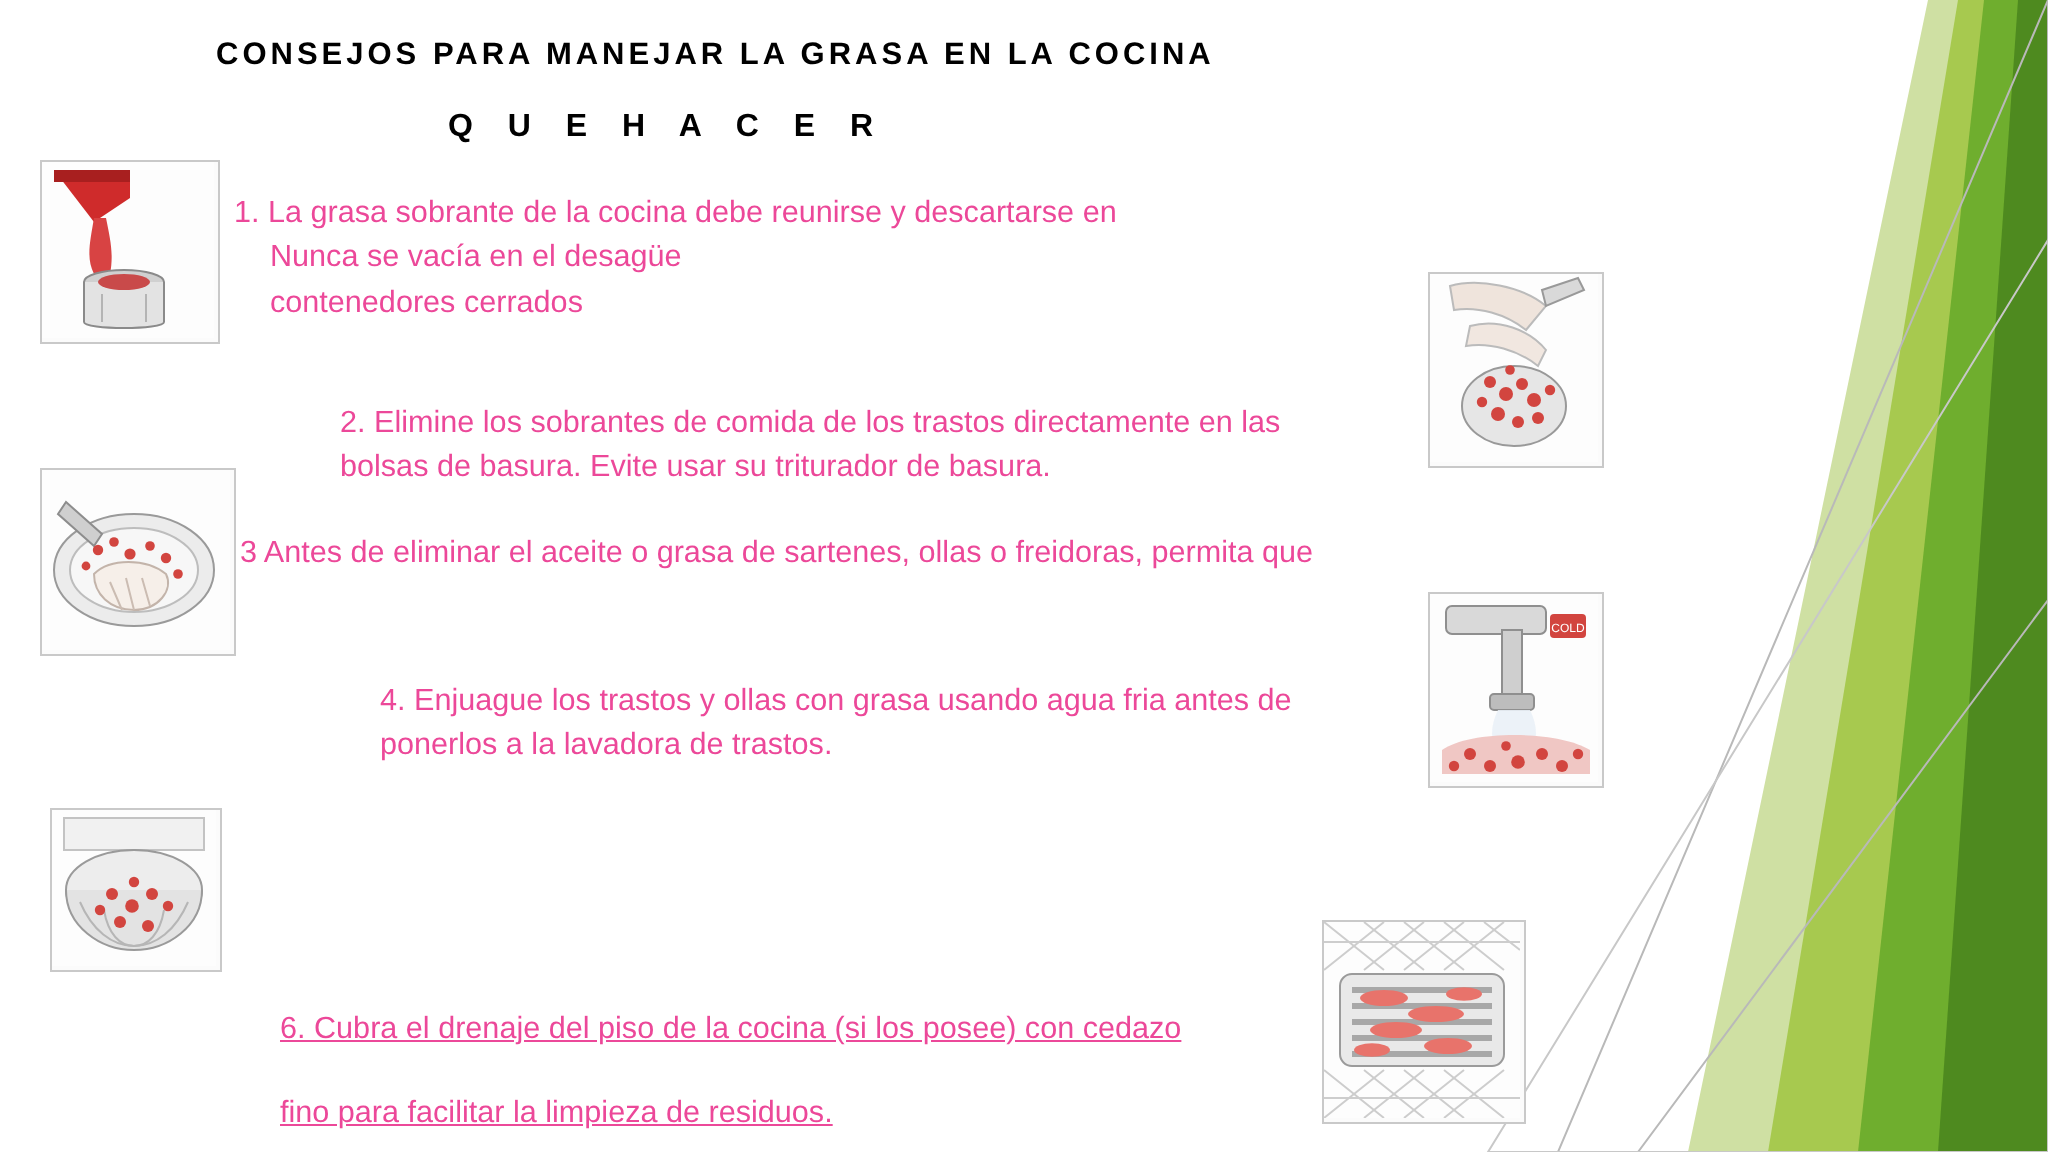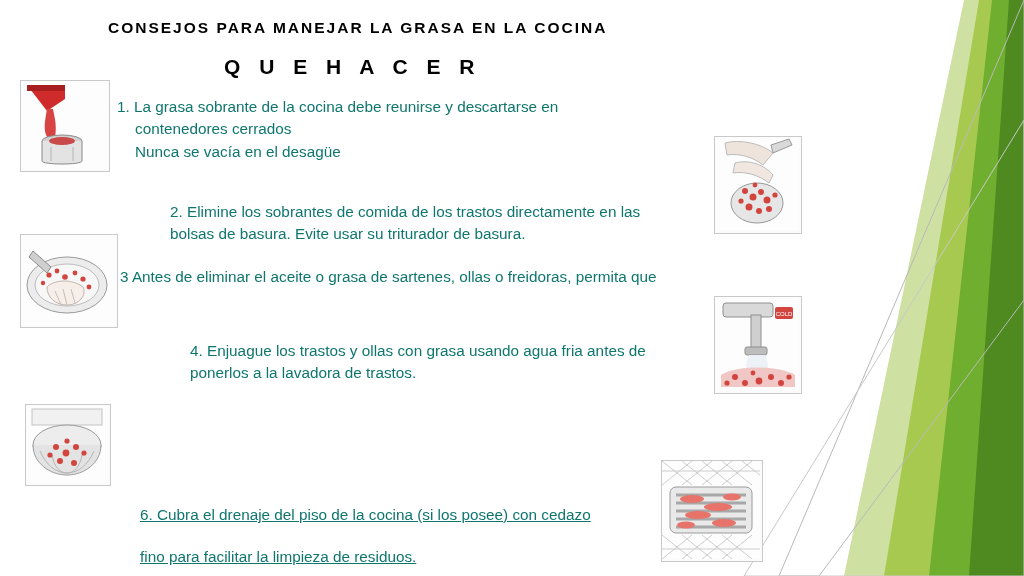--- a/index.html
+++ b/index.html
@@ -34,32 +34,32 @@
     left: 108px;
     font-size: 15.5px;
     font-weight: bold;
     letter-spacing: 2.0px;
     white-space: nowrap;
   }
   .subtitle {
     position: absolute;
     top: 55px;
     left: 224px;
-    font-size: 21px;
+    font-size: 16px;
     font-weight: bold;
     letter-spacing: 6.5px;
     white-space: nowrap;
   }
 
   
   .para {
     position: absolute;
     font-size: 15.3px;
     line-height: 1.47;
-    color: #0f766e;
+    color: #ec4899;
   }
 
   
   .pic {
     position: absolute;
     border: 1px solid #c9c9c9;
     background: #fbfbfb;
     overflow: hidden;
   }
   .pic svg { display: block; }
@@ -89,22 +89,22 @@
       <path d="M26 28 C24 40 22 48 26 56 L34 56 C36 46 34 38 32 28 Z" fill="#d84343"></path>
       <ellipse cx="41" cy="60" rx="20" ry="6" fill="#d0d0d0" stroke="#8a8a8a"></ellipse>
       <path d="M21 60 L21 80 C21 84 61 84 61 80 L61 60" fill="#e3e3e3" stroke="#8a8a8a"></path>
       <ellipse cx="41" cy="60" rx="13" ry="4" fill="#c94a4a"></ellipse>
       <line x1="30" y1="66" x2="30" y2="80" stroke="#b4b4b4"></line>
       <line x1="52" y1="66" x2="52" y2="80" stroke="#b4b4b4"></line>
     </svg>
   </div>
   <div class="para" style="left:117px; top:96px; width:600px;">
     <div>1. La grasa sobrante de la cocina debe reunirse y descartarse en</div>
+    <div style="padding-left:18px;">Nunca se vacía en el desagüe</div>
     <div style="padding-left:18px;">contenedores cerrados</div>
-    <div style="padding-left:18px;">Nunca se vacía en el desagüe</div>
   </div>
 
   <div class="pic" style="left:714px; top:136px; width:86px; height:96px;">
     <svg width="84" height="94" viewBox="0 0 84 94">
       <rect x="0" y="0" width="84" height="94" fill="#fdfdfd"></rect>
       <path d="M10 6 C24 2 46 6 58 16 L48 28 C38 20 24 16 12 18 Z" fill="#efe4dc" stroke="#bbb"></path>
       <path d="M56 8 L74 2 L77 8 L58 16 Z" fill="#d9d9d9" stroke="#999"></path>
       <path d="M20 26 C34 22 50 28 58 38 L54 46 C44 38 30 34 18 36 Z" fill="#f1e7e0" stroke="#bbb"></path>
       <ellipse cx="42" cy="66" rx="26" ry="20" fill="#e6e6e6" stroke="#999"></ellipse>
       <g fill="#d2453f">

